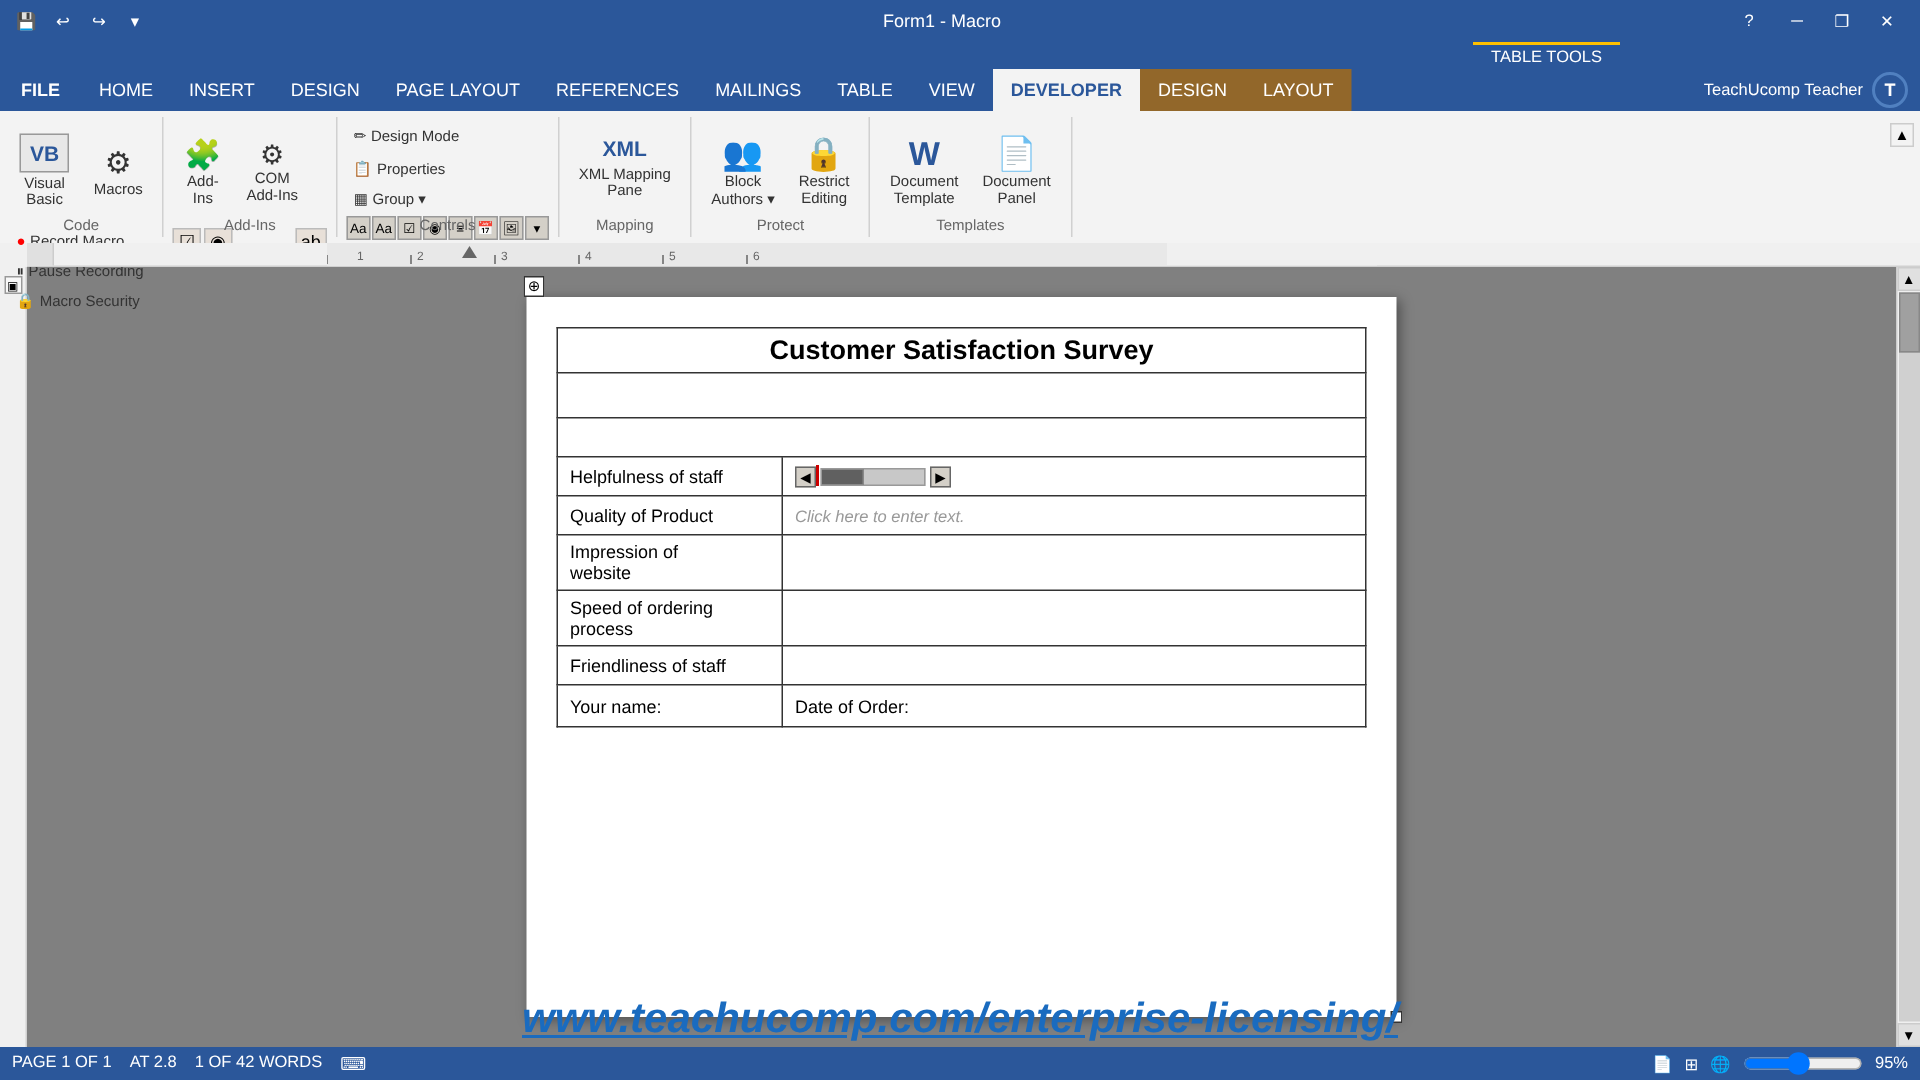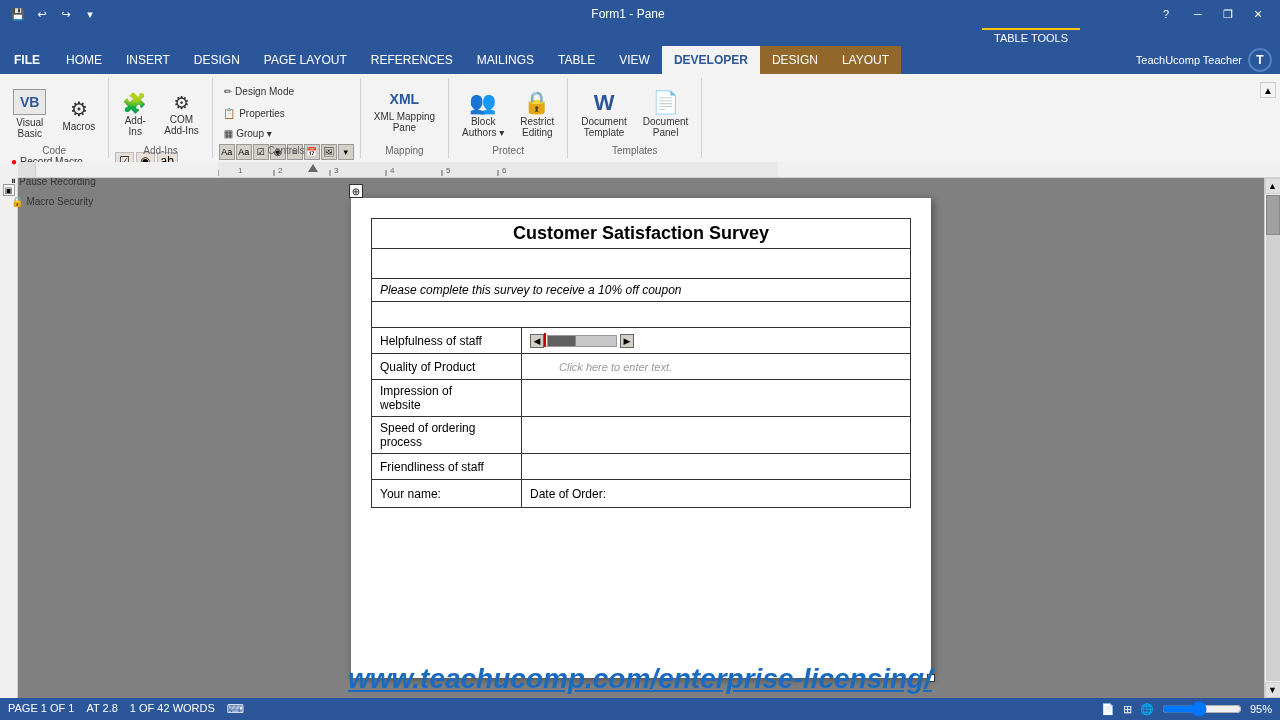--- a/index.html
+++ b/index.html
@@ -247,21 +247,21 @@
       font-style: italic;
       font-size: 12px;
       padding: 6px 8px;
       border-top: none;
     }
     .survey-label { font-size: 12px; width: 150px; }
     .survey-input {
       height: 26px;
       position: relative;
     }
-    .click-placeholder { color: #999; font-style: italic; font-size: 11px; margin-left: 29px; }
+    .click-placeholder { color: #999; font-style: italic; font-size: 11px; }
 
     .move-handle {
       position: absolute;
       top: -14px;
       left: -2px;
       width: 14px;
       height: 14px;
       background: white;
       border: 1px solid #333;
       display: flex;
@@ -286,21 +286,21 @@
 </head>
 <body>
 
 <div id="titlebar">
   <div class="quick-access">
     <button class="qa-btn">💾</button>
     <button class="qa-btn">↩</button>
     <button class="qa-btn">↪</button>
     <button class="qa-btn">▾</button>
   </div>
-  <div class="title">Form1 - Pane</div>
+  <div class="title">Form1 - Macro</div>
   <div style="display:flex;align-items:center;gap:8px;">
     <button class="qa-btn">?</button>
     <div class="win-controls">
       <button class="win-btn">─</button>
       <button class="win-btn">❐</button>
       <button class="win-btn close">✕</button>
     </div>
   </div>
 </div>
 
@@ -365,21 +365,21 @@
       </div>
       <div class="ribbon-btn" style="height:72px;">
         <div style="font-size:18px;">⚙</div>
         <span style="font-size:10px;text-align:center;">COM<br>Add-Ins</span>
       </div>
     </div>
 
     <div style="display:flex; gap:2px; margin-top:2px;">
       <div style="display:flex; align-items:center; background:#e8e0d8; border:1px solid #bbb; padding:1px 3px;">☑</div>
       <div style="display:flex; align-items:center; background:#e8e0d8; border:1px solid #bbb; padding:1px 3px;">◉</div>
-      <div style="display:flex; align-items:center; background:#e8e0d8; border:1px solid #bbb; padding:1px 3px;">ab</div>
+      <div style="display:flex; align-items:center; background:#e8e0d8; border:1px solid #bbb; padding:1px 3px;margin-left:40px;">ab</div>
     </div>
     <div class="ribbon-group-label">Add-Ins</div>
   </div>
 
   <div class="ribbon-group" style="padding-bottom:16px; min-width:120px;">
     <div style="display:flex; flex-direction:column; gap:2px; padding-top:2px; flex:1;">
       <div class="ribbon-btn-small" style="height:22px;">
         <span>✏</span>
         <span>Design Mode</span>
       </div>
@@ -488,25 +488,20 @@
             <tr>
           <td colspan="2" class="survey-title-cell">
             <strong>Customer Satisfaction Survey</strong>
           </td>
         </tr>
 
         <tr>
           <td colspan="2" style="height:30px; border-top:none;"></td>
         </tr>
 
-        <tr>
-          <td colspan="2" class="survey-subtitle-cell">
-            <em>Please complete this survey to receive a 10% off coupon</em>
-          </td>
-        </tr>
 
         <tr>
           <td colspan="2" style="height:26px;"></td>
         </tr>
 
         <tr>
           <td class="survey-label">Helpfulness of staff</td>
           <td class="survey-input">
             <div style="display:flex; align-items:center; gap:3px; position:relative;">
               <div style="width:14px;height:14px;border:1px solid #666;background:#d4d0c8;display:flex;align-items:center;justify-content:center;font-size:9px;">◀</div>

